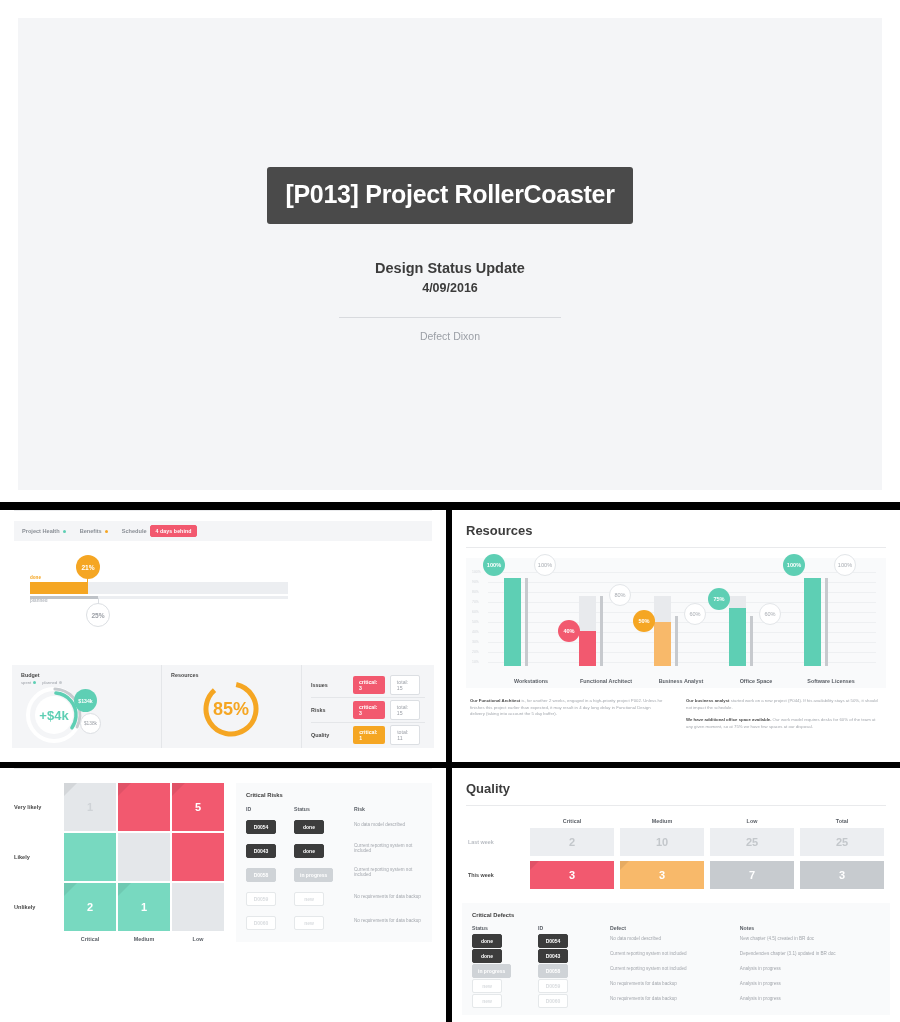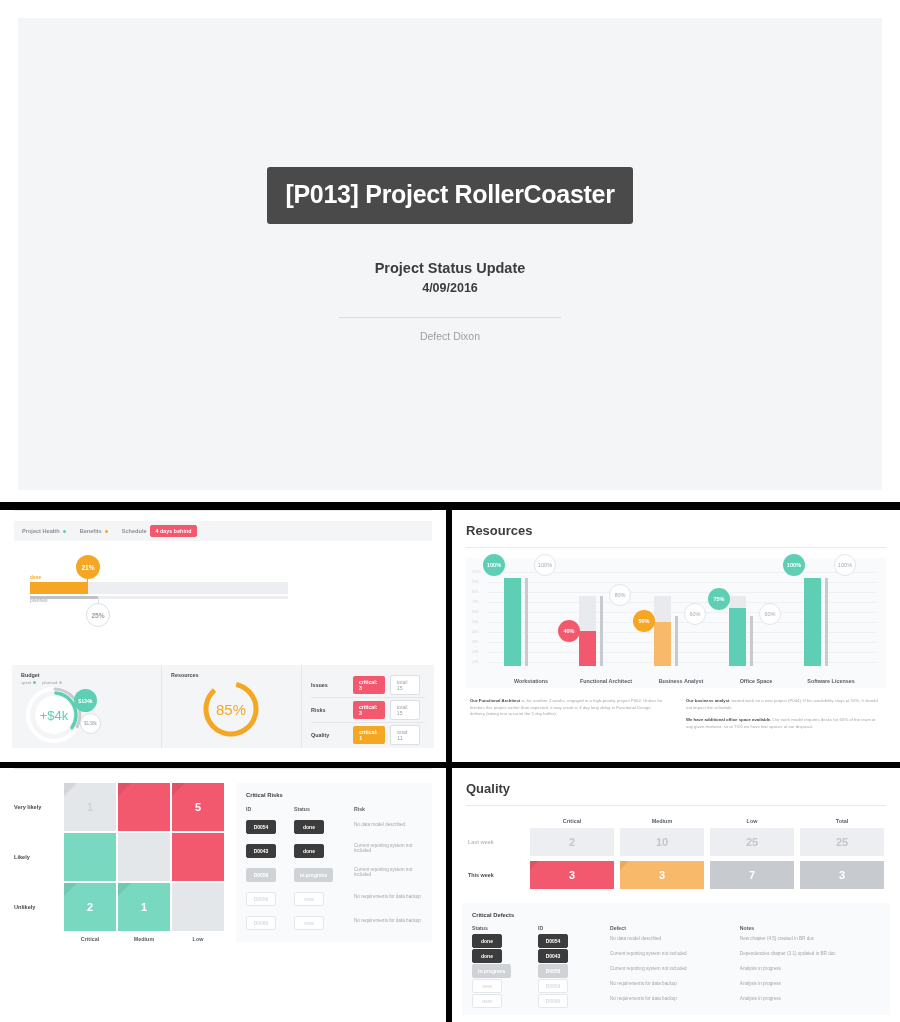--- a/index.html
+++ b/index.html
@@ -97,27 +97,27 @@
     display:flex; align-items:center; justify-content:center;
   }
   .pill-grey {
     position:absolute; left:68px; top:48px; width:21px; height:21px; border-radius:50%;
     background:#fff; border:1px solid #dcdfe3; color:#9b9fa6; font-size:4.8px;
     display:flex; align-items:center; justify-content:center;
   }
   .budget-center {
     position:absolute; left:14px; top:22px; width:56px; height:56px;
     display:flex; align-items:center; justify-content:center;
-    font-size:13px; font-weight:normal; color:#5ecfb4;
+    font-size:13px; font-weight:bold; color:#5ecfb4;
   }
   .res-ring { position:absolute; left:38px; top:13px; width:62px; height:62px; }
   .res-center {
     position:absolute; left:38px; top:13px; width:62px; height:62px;
     display:flex; align-items:center; justify-content:center;
-    font-size:15px; font-weight:normal; color:#f5a623;
+    font-size:18px; font-weight:bold; color:#f5a623;
   }
 
   .irow { display:flex; align-items:center; height:25px; }
   .irow + .irow { border-top:1px solid #e4e6e9; }
   .irow-label { font-size:5.4px; font-weight:bold; color:#4a4a4a; width:48px; }
   .tag {
     font-size:5.2px; font-weight:bold; padding:3px 6px; border-radius:2px; margin-right:5px;
   }
   .tag-red { background:#f2596f; color:#fff; }
   .tag-orange { background:#f5a623; color:#fff; }
@@ -204,21 +204,21 @@
   .d-row { height:15px; }
   .d-txt { font-size:4.6px; color:#a3a7ad; }
 </style>
 </head>
 <body>
 
 <div class="page">
 
   <div class="slide-title">
     <div class="title-chip">[P013] Project RollerCoaster</div>
-    <div class="subtitle">Project Status Update</div>
+    <div class="subtitle">Design Status Update</div>
     <div class="subdate">4/09/2016</div>
     <div class="title-rule"></div>
     <div class="author">Defect Dixon</div>
   </div>
 
   <div class="hline" style="left:0;top:502px;width:900px;height:8px;"></div>
   <div class="hline" style="left:0;top:762px;width:900px;height:6px;"></div>
   <div class="vline" style="left:446px;top:502px;width:6px;height:520px;"></div>
 
   <div class="panel p-health">

